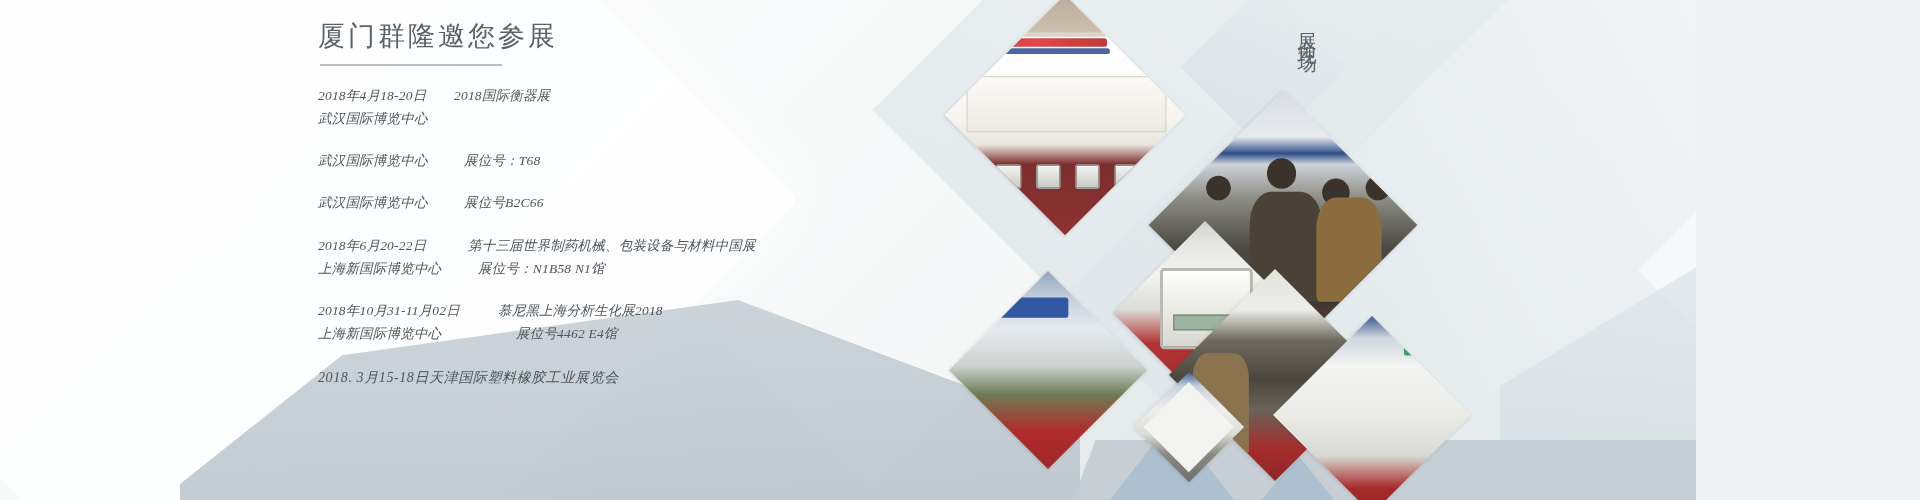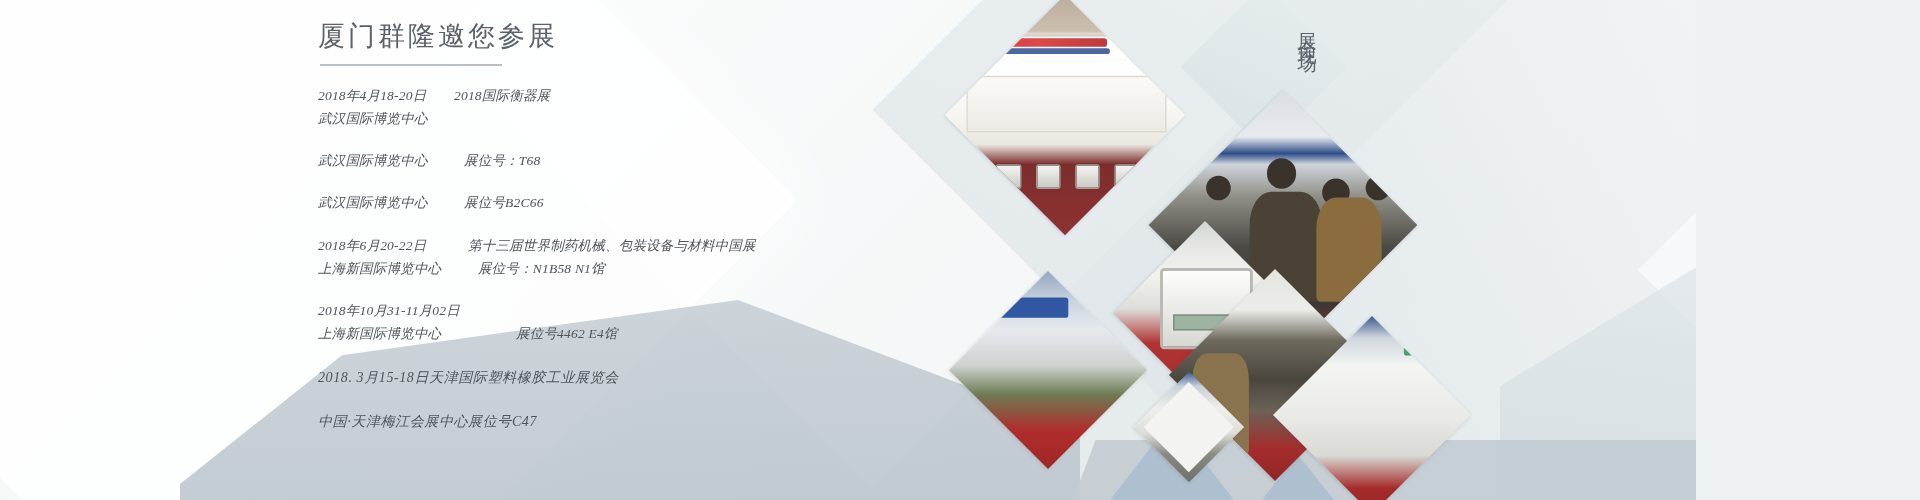--- a/index.html
+++ b/index.html
@@ -178,34 +178,31 @@
       </div>
       <div class="row venue-line">
         <span class="col-date">上海新国际博览中心</span>
         <span class="col-info">展位号：N1B58 N1馆</span>
       </div>
     </div>
 
     <div class="event e5">
       <div class="row">
         <span class="col-date">2018年10月31-11月02日</span>
+        <span class="col-info">慕尼黑上海分析生化展2018</span>
       </div>
       <div class="row venue-line">
         <span class="col-date">上海新国际博览中心</span>
         <span class="col-info">展位号4462 E4馆</span>
       </div>
     </div>
 
     <div class="event e6 last">
       <div class="row">
         <span class="col-date">2018. 3月15-18日天津国际塑料橡胶工业展览会</span>
-      </div>
-      <div class="row venue-line">
-        <span class="col-date">中国·天津梅江会展中心</span>
-        <span class="col-info">展位号C47</span>
       </div>
     </div>
   </div>
 
   <div class="vdiamond"></div>
   <div class="vtext">展会现场</div>
 
   <div class="collage">
 
     <div class="dia" style="left:-40px;top:30px;width:170px;height:170px;">

